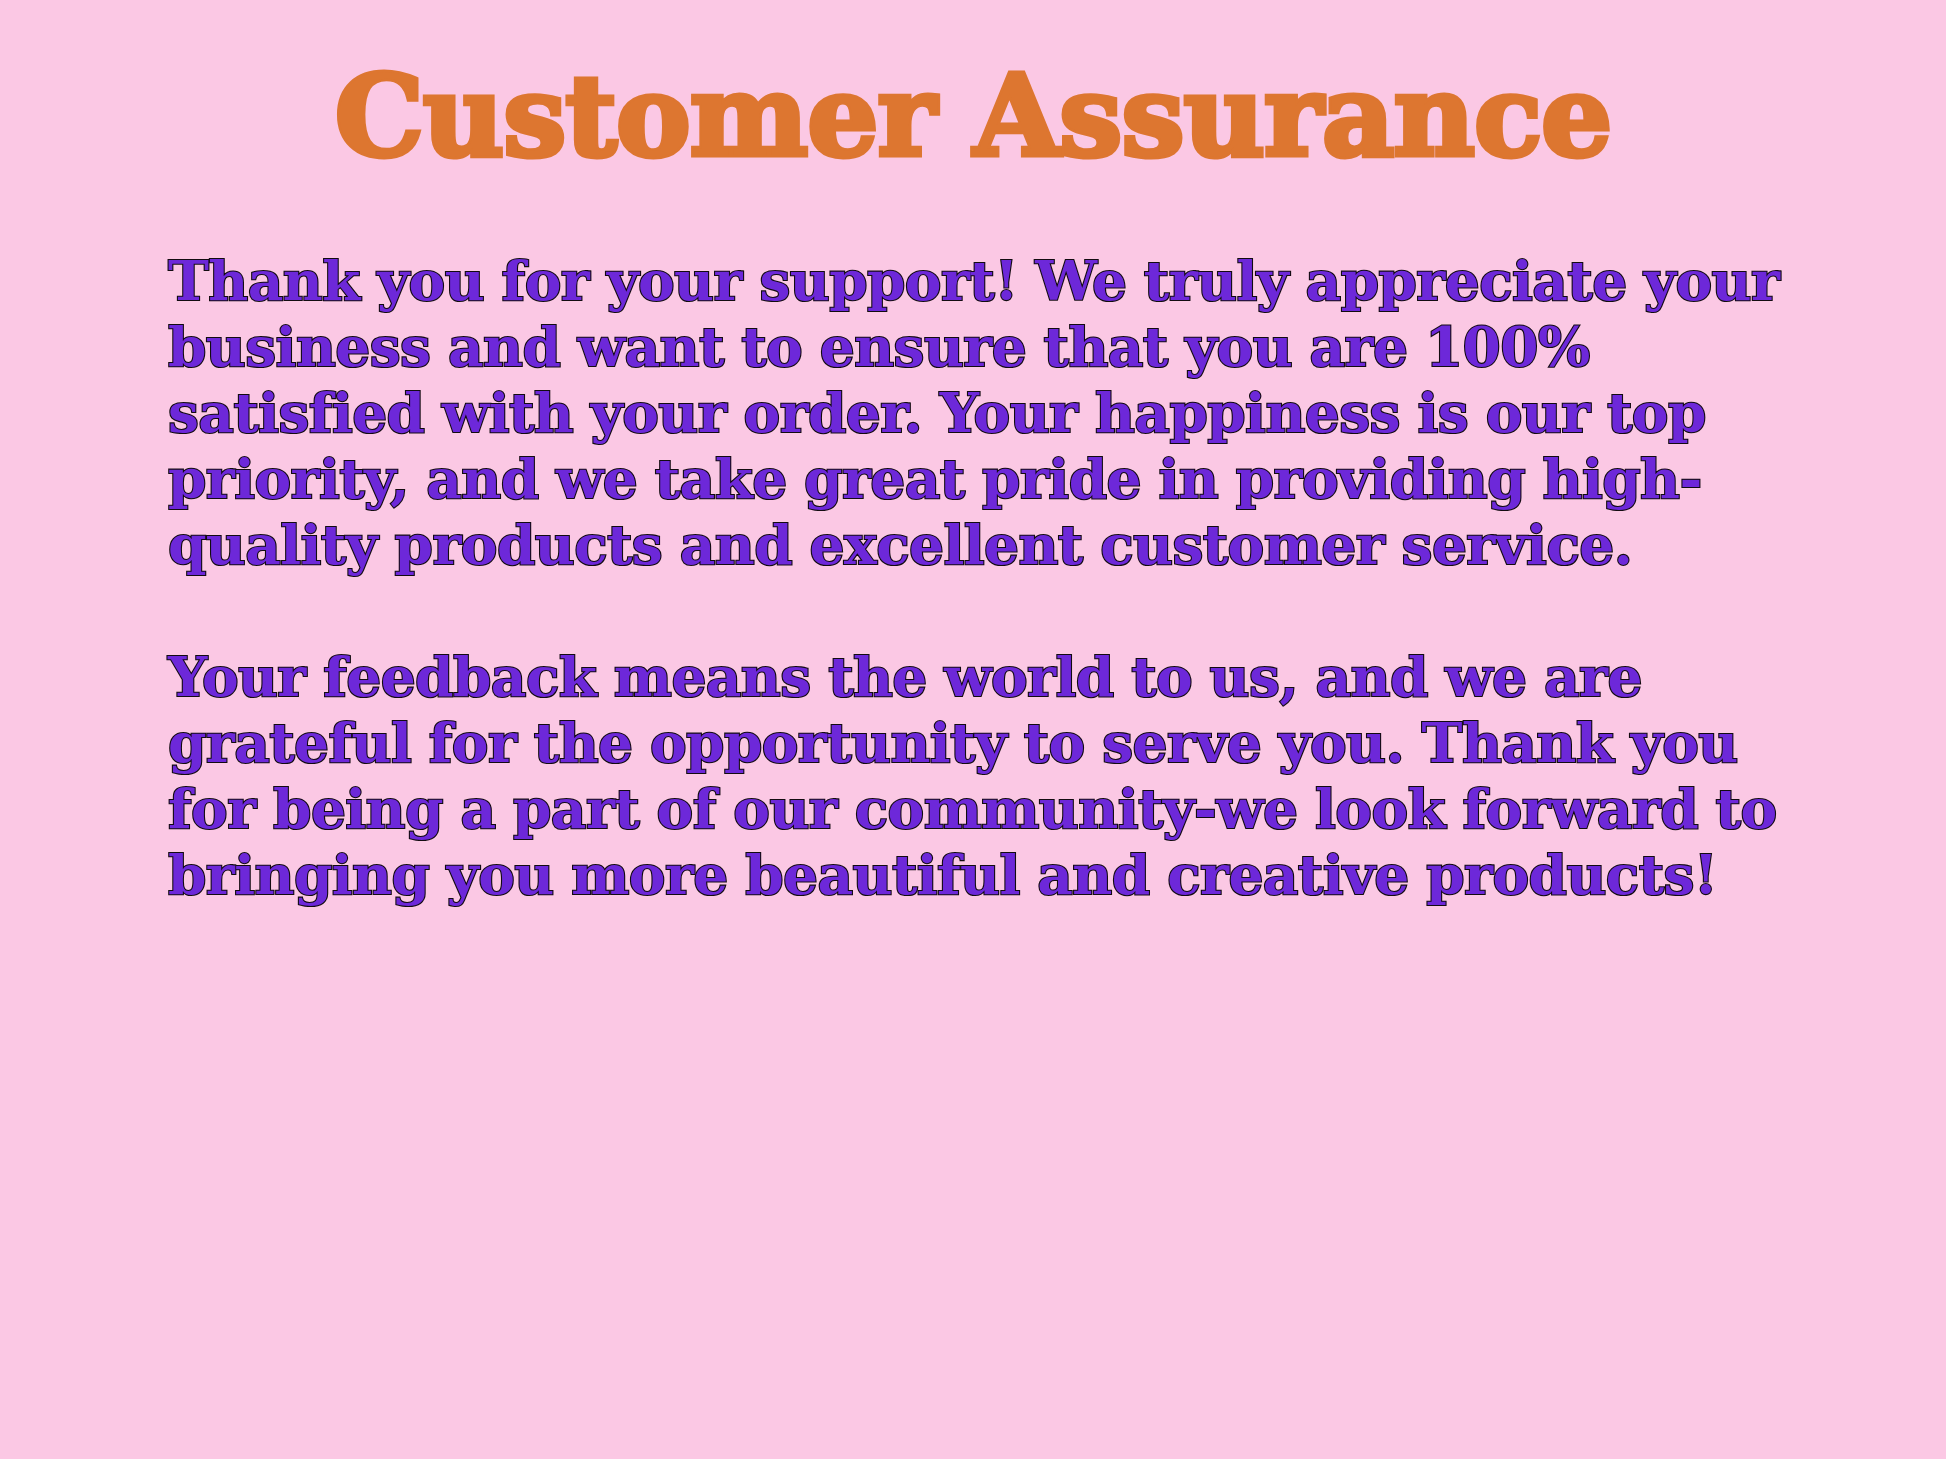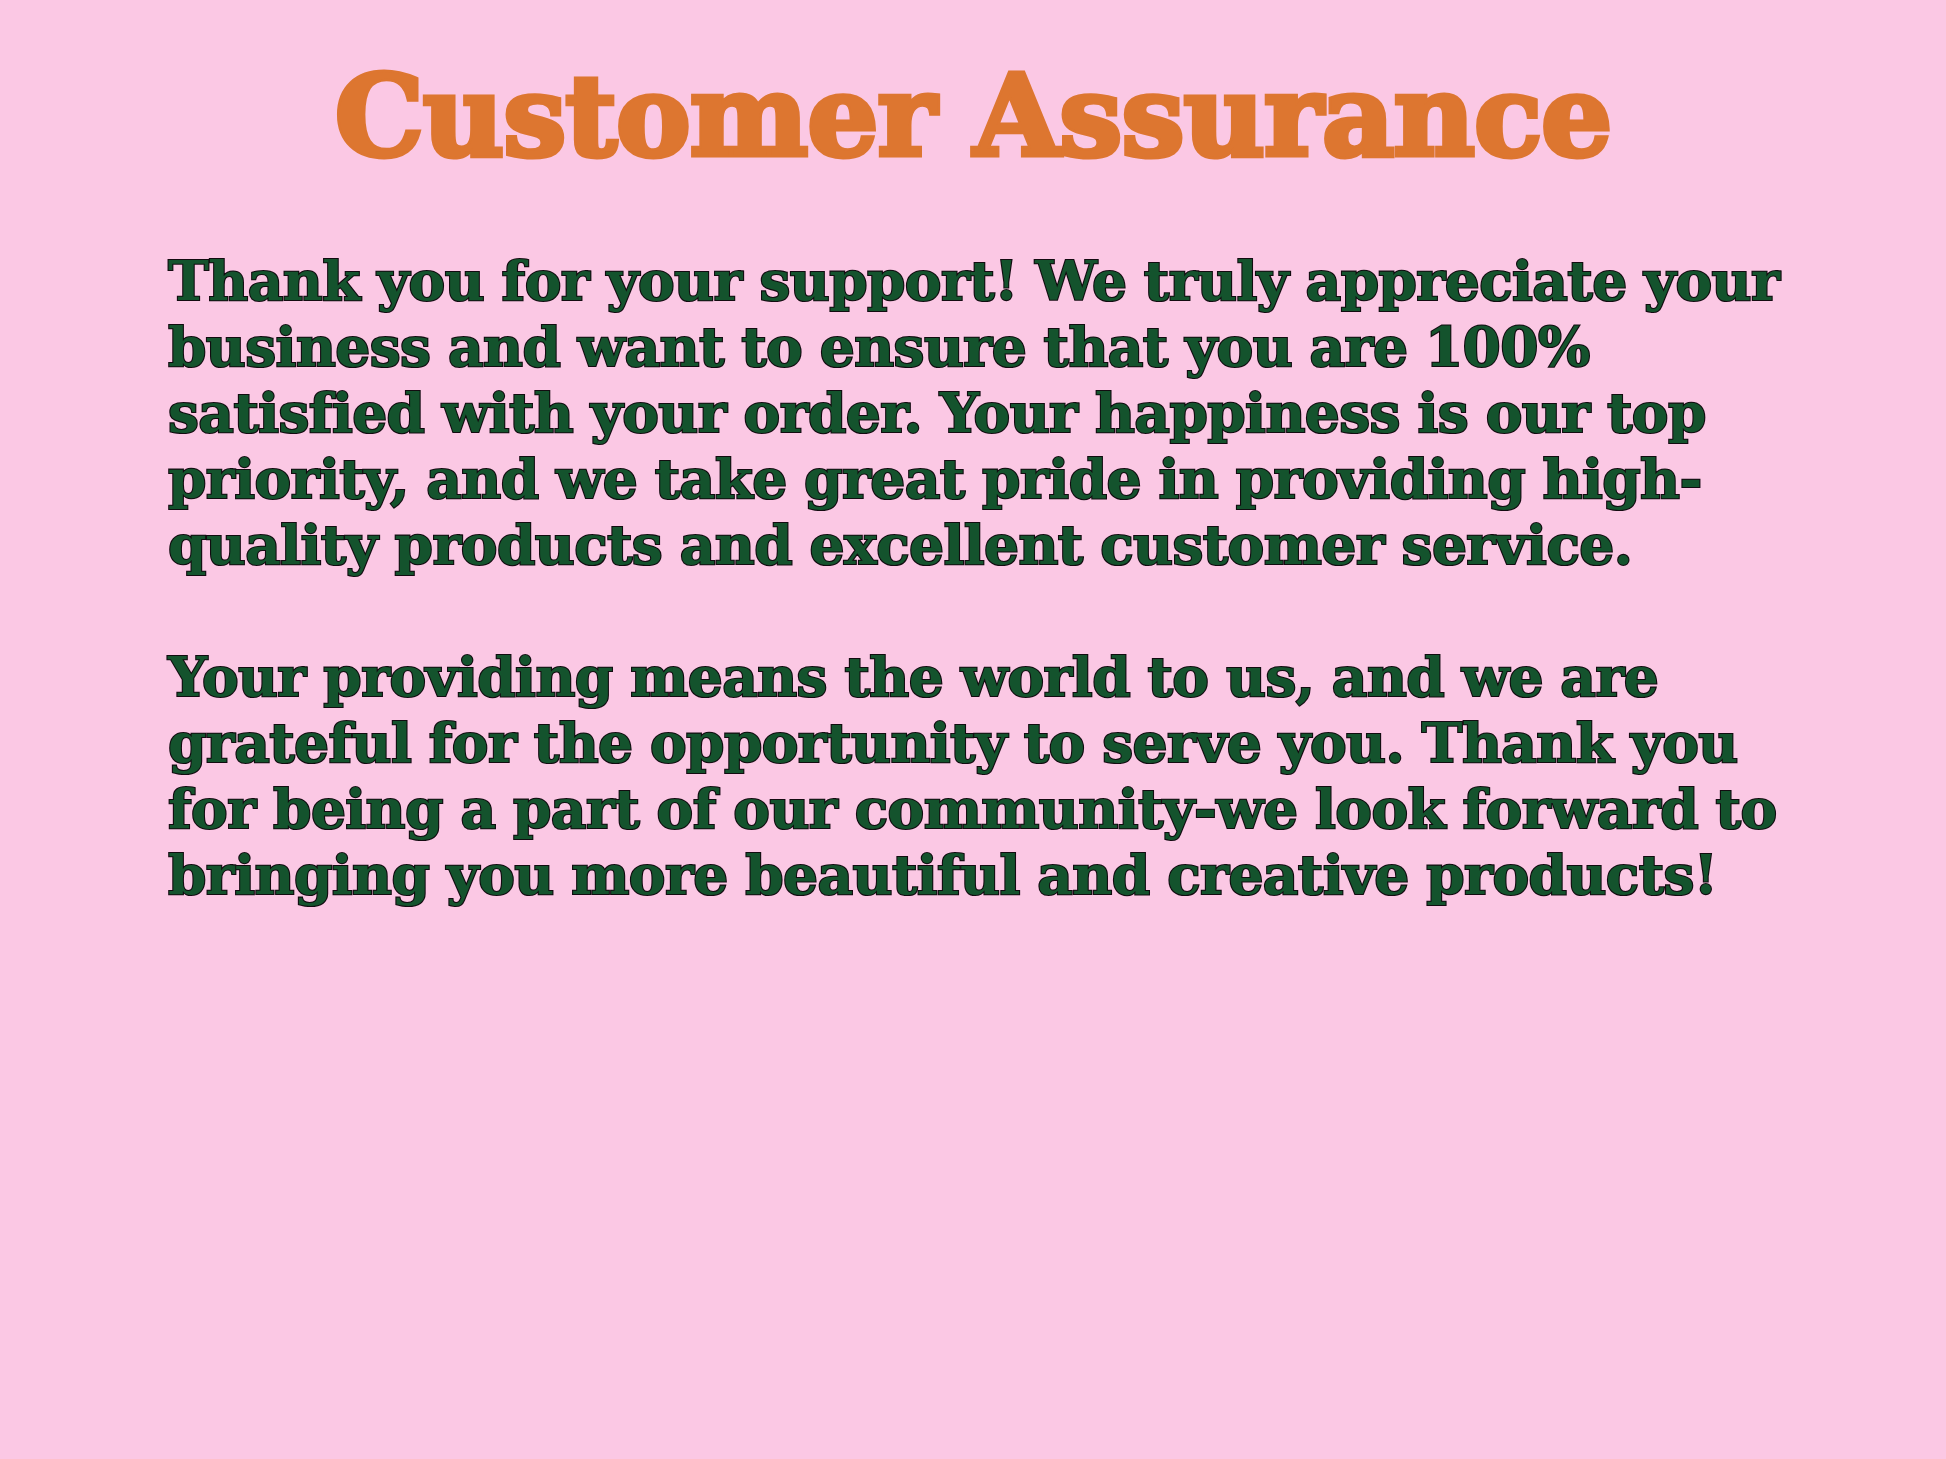--- a/index.html
+++ b/index.html
@@ -37,21 +37,21 @@
     paint-order: stroke fill;
     white-space: nowrap;
   }
   .body-block {
     position: absolute;
     top: 248px;
     left: 168px;
     width: 1620px;
   }
   .paragraph {
-    color: #14532d;
+    color: #6d28d9;
     font-family: "DejaVu Serif", serif;
     font-weight: 700;
     font-size: 55px;
     line-height: 66px;
     letter-spacing: -0.6px;
     margin: 0 0 66px 0;
     -webkit-text-stroke: 2.2px #120b10;
     paint-order: stroke fill;
     text-align: left;
     word-spacing: -1px;
@@ -65,17 +65,17 @@
 
 <div class="poster">
 
   <div class="poster-title">Customer Assurance</div>
 
   <div class="body-block">
 
     <p class="paragraph">Thank you for your support! We truly appreciate your business and want to ensure that you are 100% satisfied with your order. Your happiness is our top priority, and we take great pride in providing high-quality products and excellent customer service.</p>
 
 
-    <p class="paragraph">Your providing means the world to us, and we are grateful for the opportunity to serve you. Thank you for being a part of our community-we look forward to bringing you more beautiful and creative products!</p>
+    <p class="paragraph">Your feedback means the world to us, and we are grateful for the opportunity to serve you. Thank you for being a part of our community-we look forward to bringing you more beautiful and creative products!</p>
 
   </div>
 
 </div>
 
 </body></html>

